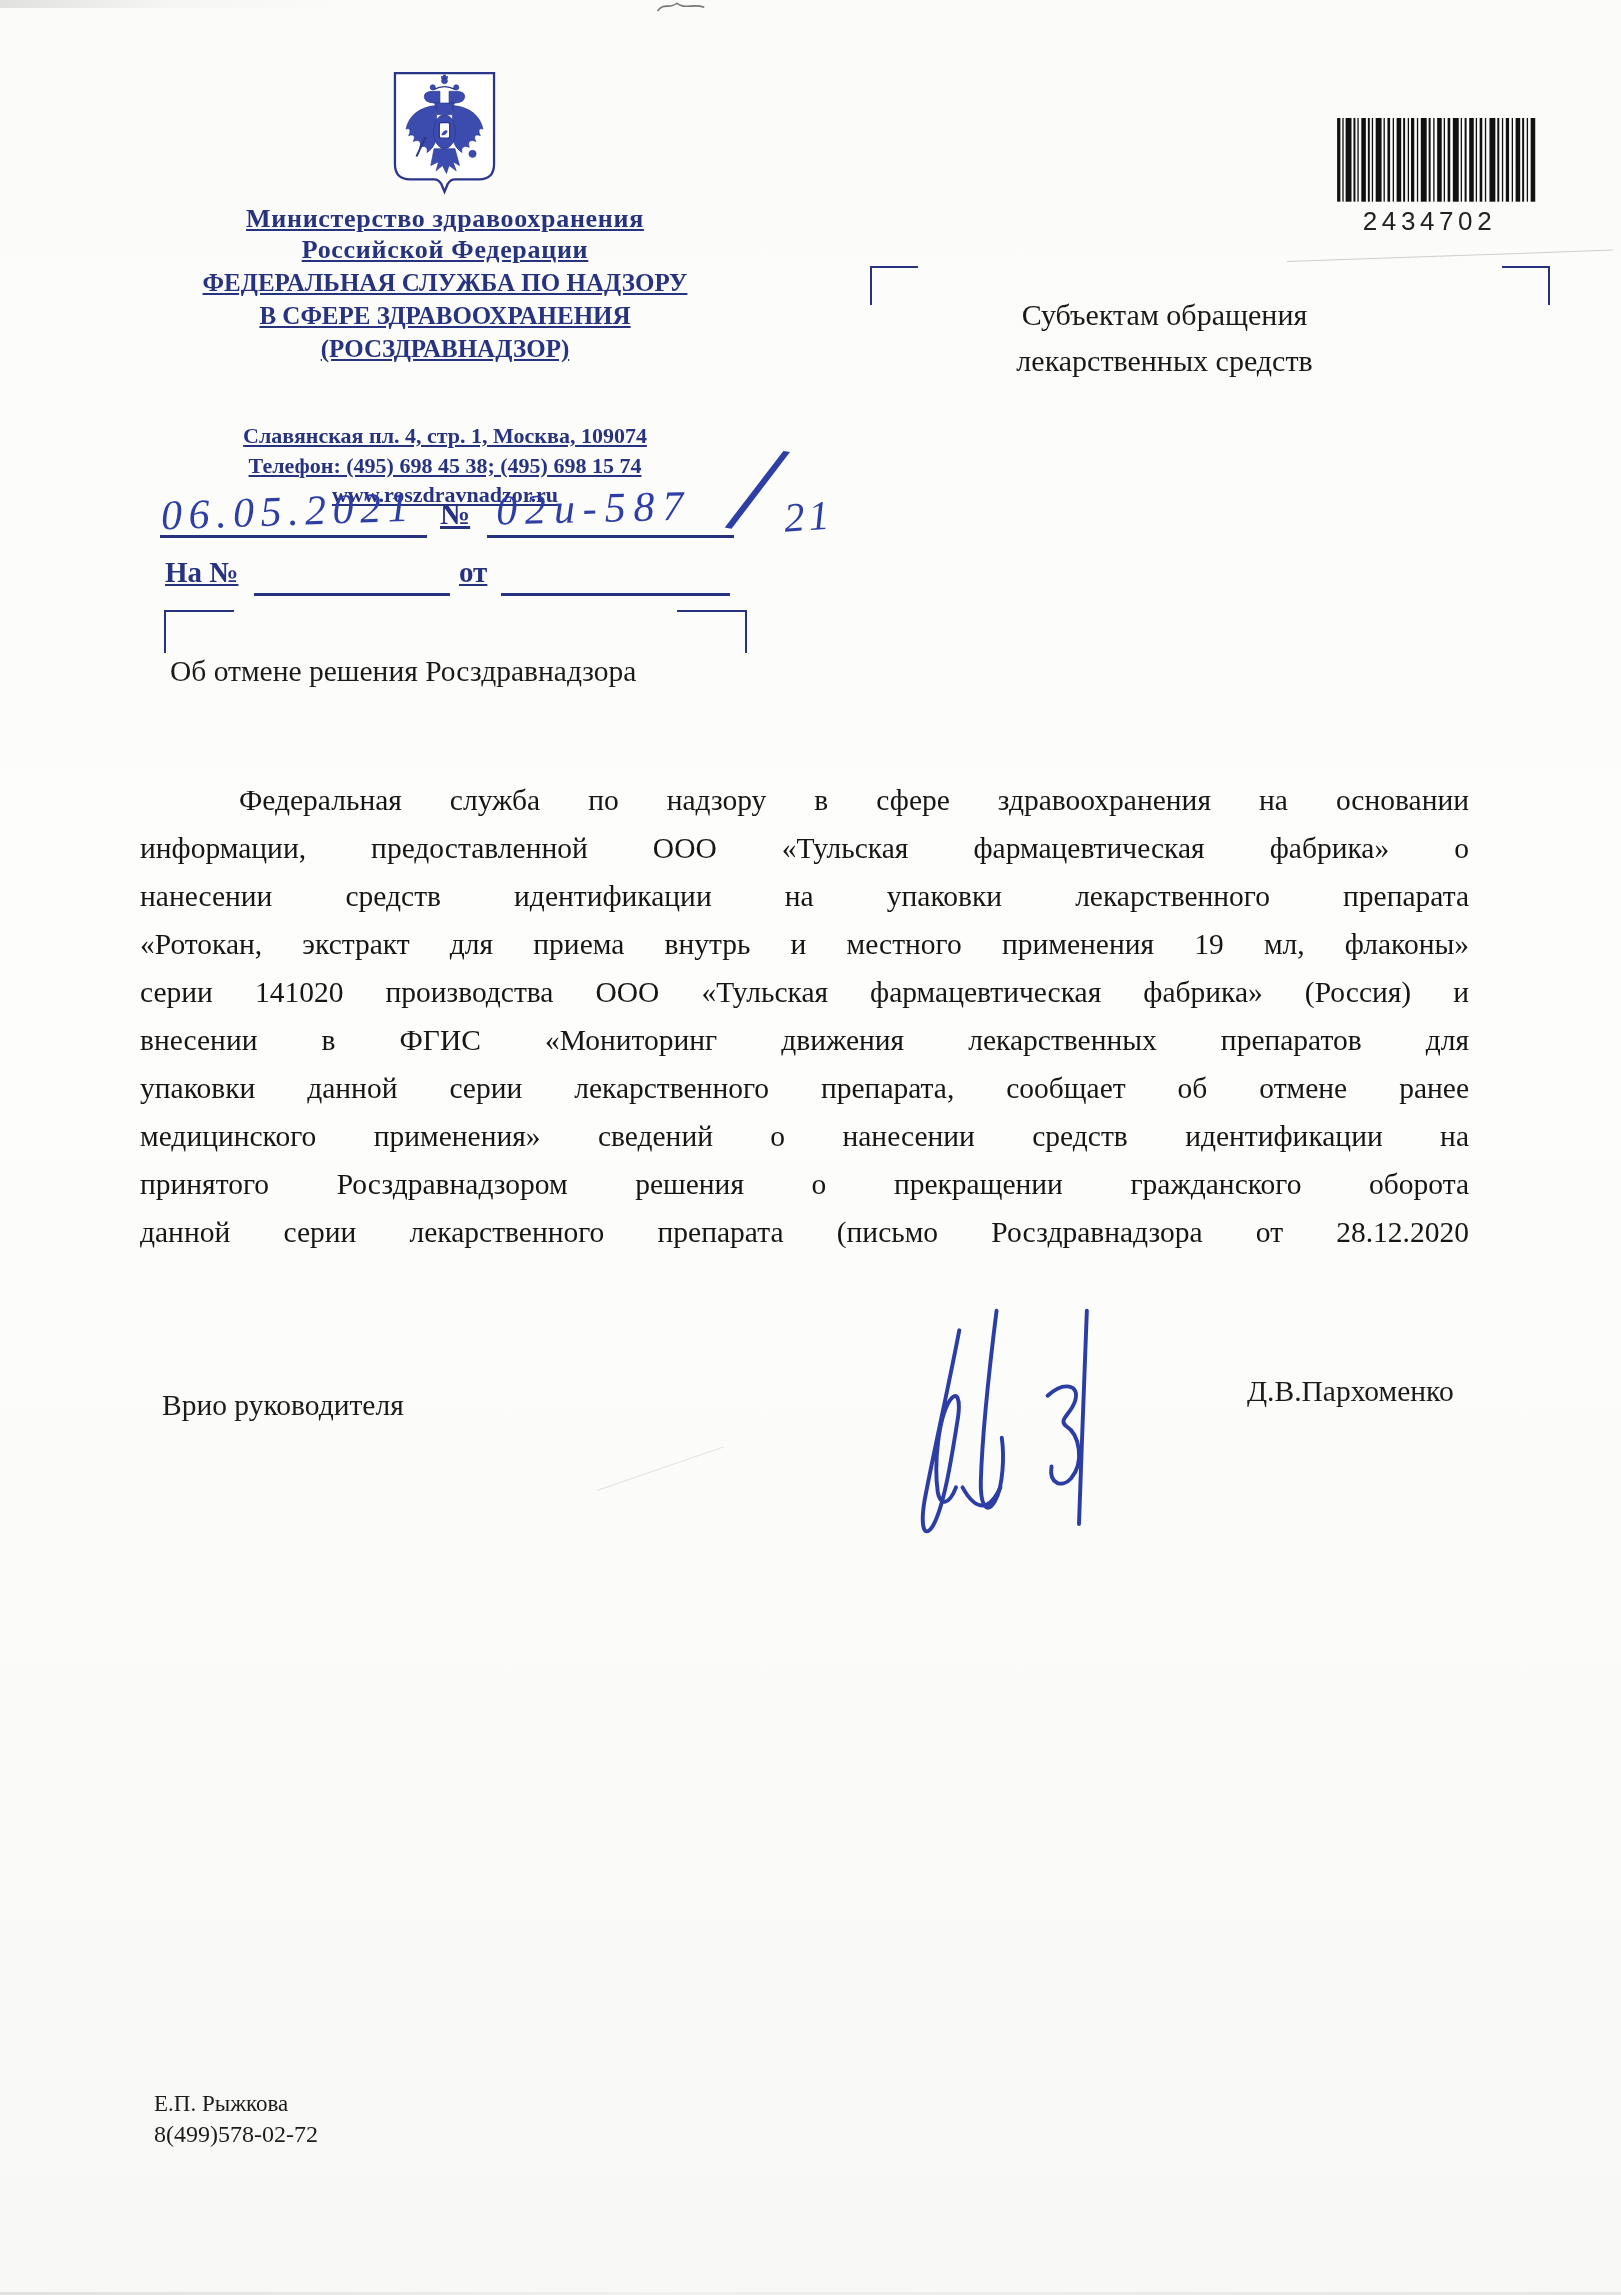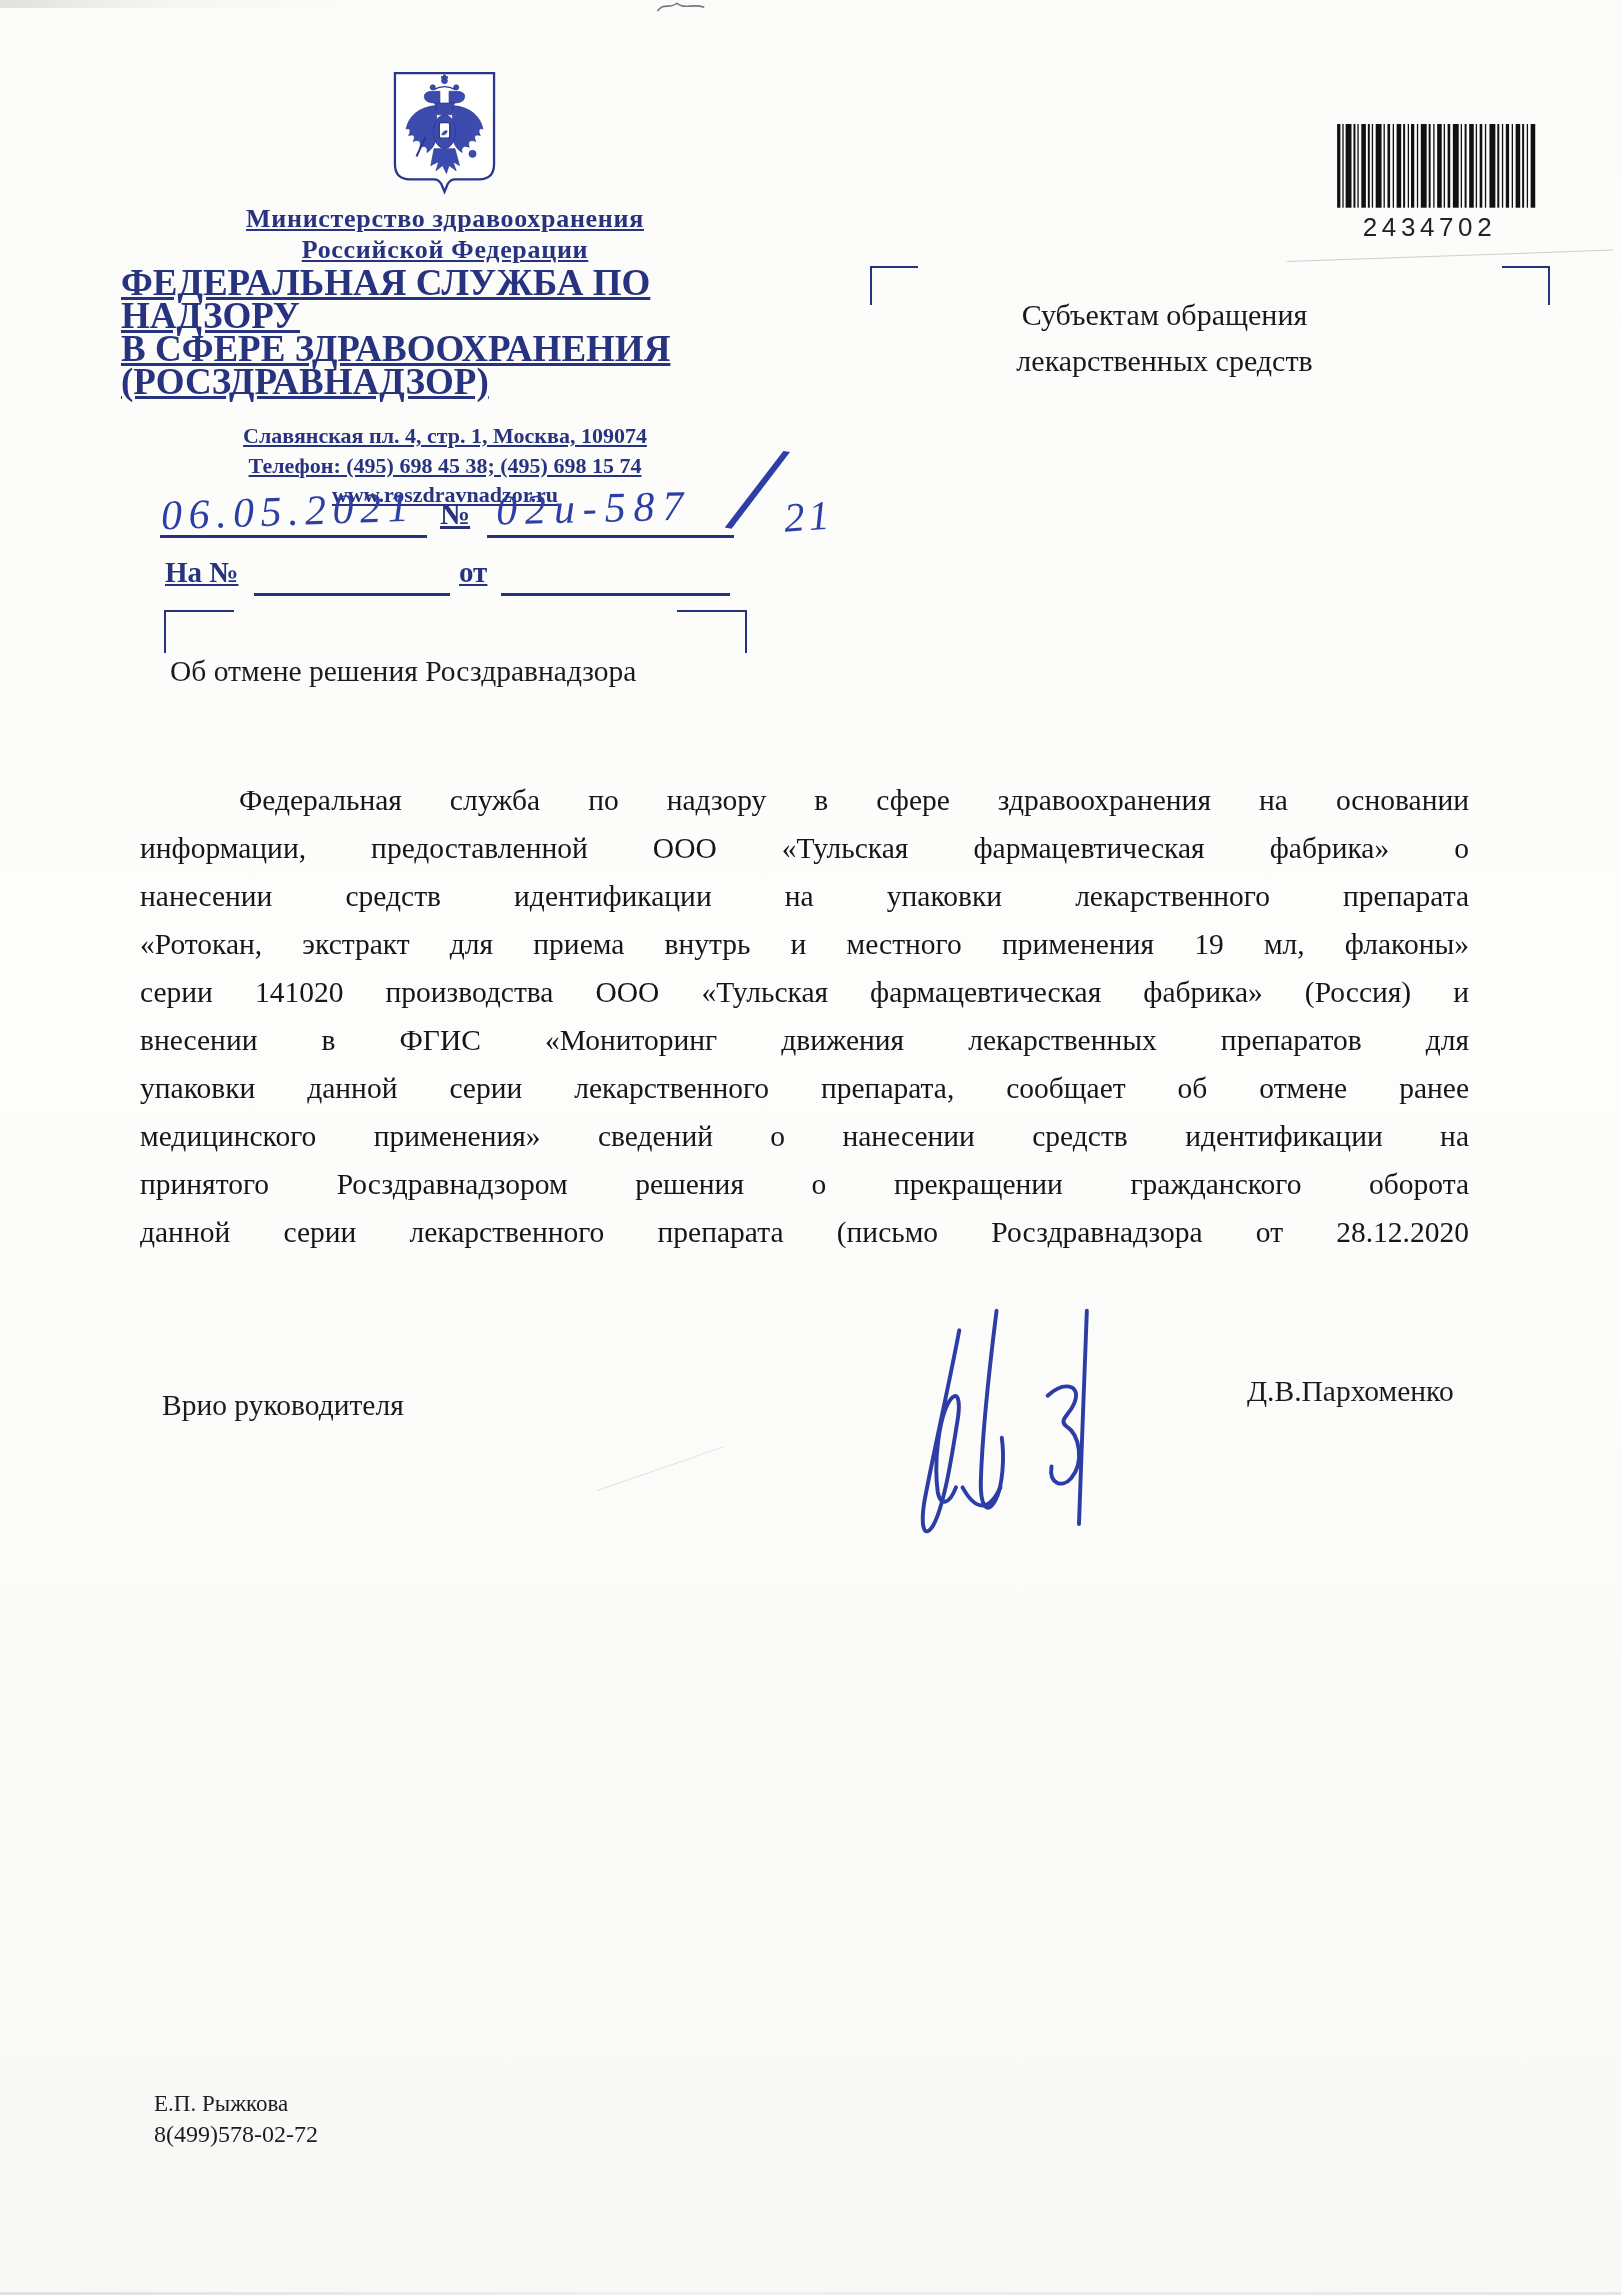--- a/index.html
+++ b/index.html
@@ -11,22 +11,22 @@
   .navy { color:#28337f;text-decoration:underline; }
   .ink  { color:#2d3ea4; }
 
   
   .emblem { position:absolute; left:393px; top:71px; width:103px; height:124px; }
   .head-ministry {
     position:absolute; left:121px; top:203px; width:648px; text-align:center;
     font-size:26px; font-weight:bold; line-height:31px; letter-spacing:0.7px;
   }
   .head-service {
-    position:absolute; left:121px; top:266px; width:648px; 
-    font-size:37px; font-weight:bold; line-height:33px;
+    position:absolute; left:121px; top:266px; width:648px; text-align:center;
+    font-size:25px; font-weight:bold; line-height:33px;
   }
   .head-addr {
     position:absolute; left:121px; top:401px; width:648px; text-align:center;
     font-size:22px; line-height:29.5px; font-weight:bold;margin-top:20px;
   }
   .head-addr .site { font-weight:bold; }
 
   
   .hw { font-style:italic; letter-spacing:6.5px; white-space:nowrap; }
   .hw-date   { position:absolute; left:161px; top:487px; font-size:42px; transform:rotate(-2deg); }
@@ -51,21 +51,21 @@
   .br-tl { border-top-width:2.6px; border-left-width:2.6px; }
   .br-tr { border-top-width:2.6px; border-right-width:2.6px; }
   .br-rec-l { left:870px; top:266px; width:46px; height:37px; }
   .br-rec-r { left:1502px; top:266px; width:46px; height:37px; }
   .br-sub-l { left:164px;  top:610px; width:68px; height:41px; }
   .br-sub-r { left:677px; top:610px; width:68px; height:41px; }
 
   
   .recipient { position:absolute; left:916px; top:292px; width:497px; text-align:center;
                font-size:30px; line-height:46px; color:#191919; }
-  .barcode   { position:absolute; left:1337px; top:124px; width:185px; text-align:center; }
+  .barcode   { position:absolute; left:1337px; top:118px; width:185px; text-align:center; }
   .barcode-num { font-family:"Liberation Sans", sans-serif; font-size:26px; letter-spacing:4.6px;
                  color:#222; margin-top:1.3px; }
 
   
   .subject { position:absolute; left:170px; top:655px; font-size:29.5px; color:#1b1b1b; }
   .body-block { position:absolute; left:140px; top:776px; width:1329px;
                 font-size:29.5px; color:#161616; }
   .bl { height:48px; line-height:48px; white-space:normal; }
   .jl { text-align:justify; text-align-last:justify; }
   .indent { padding-left:99px; }

